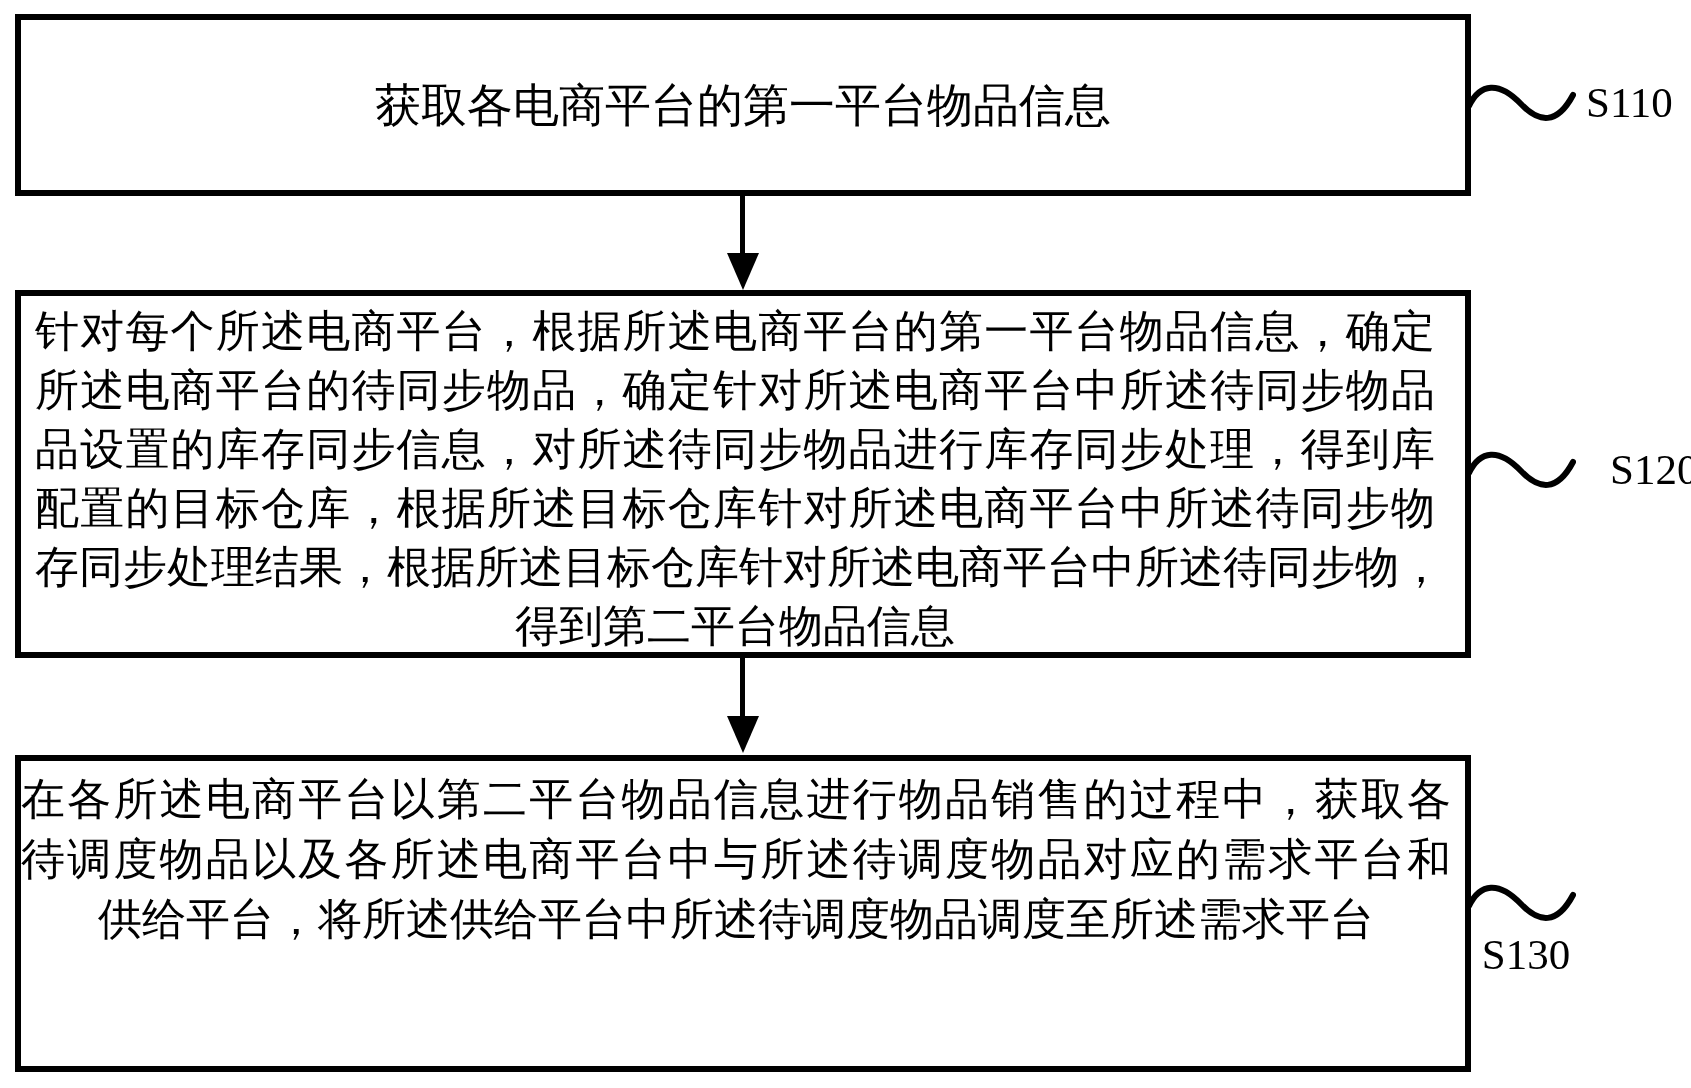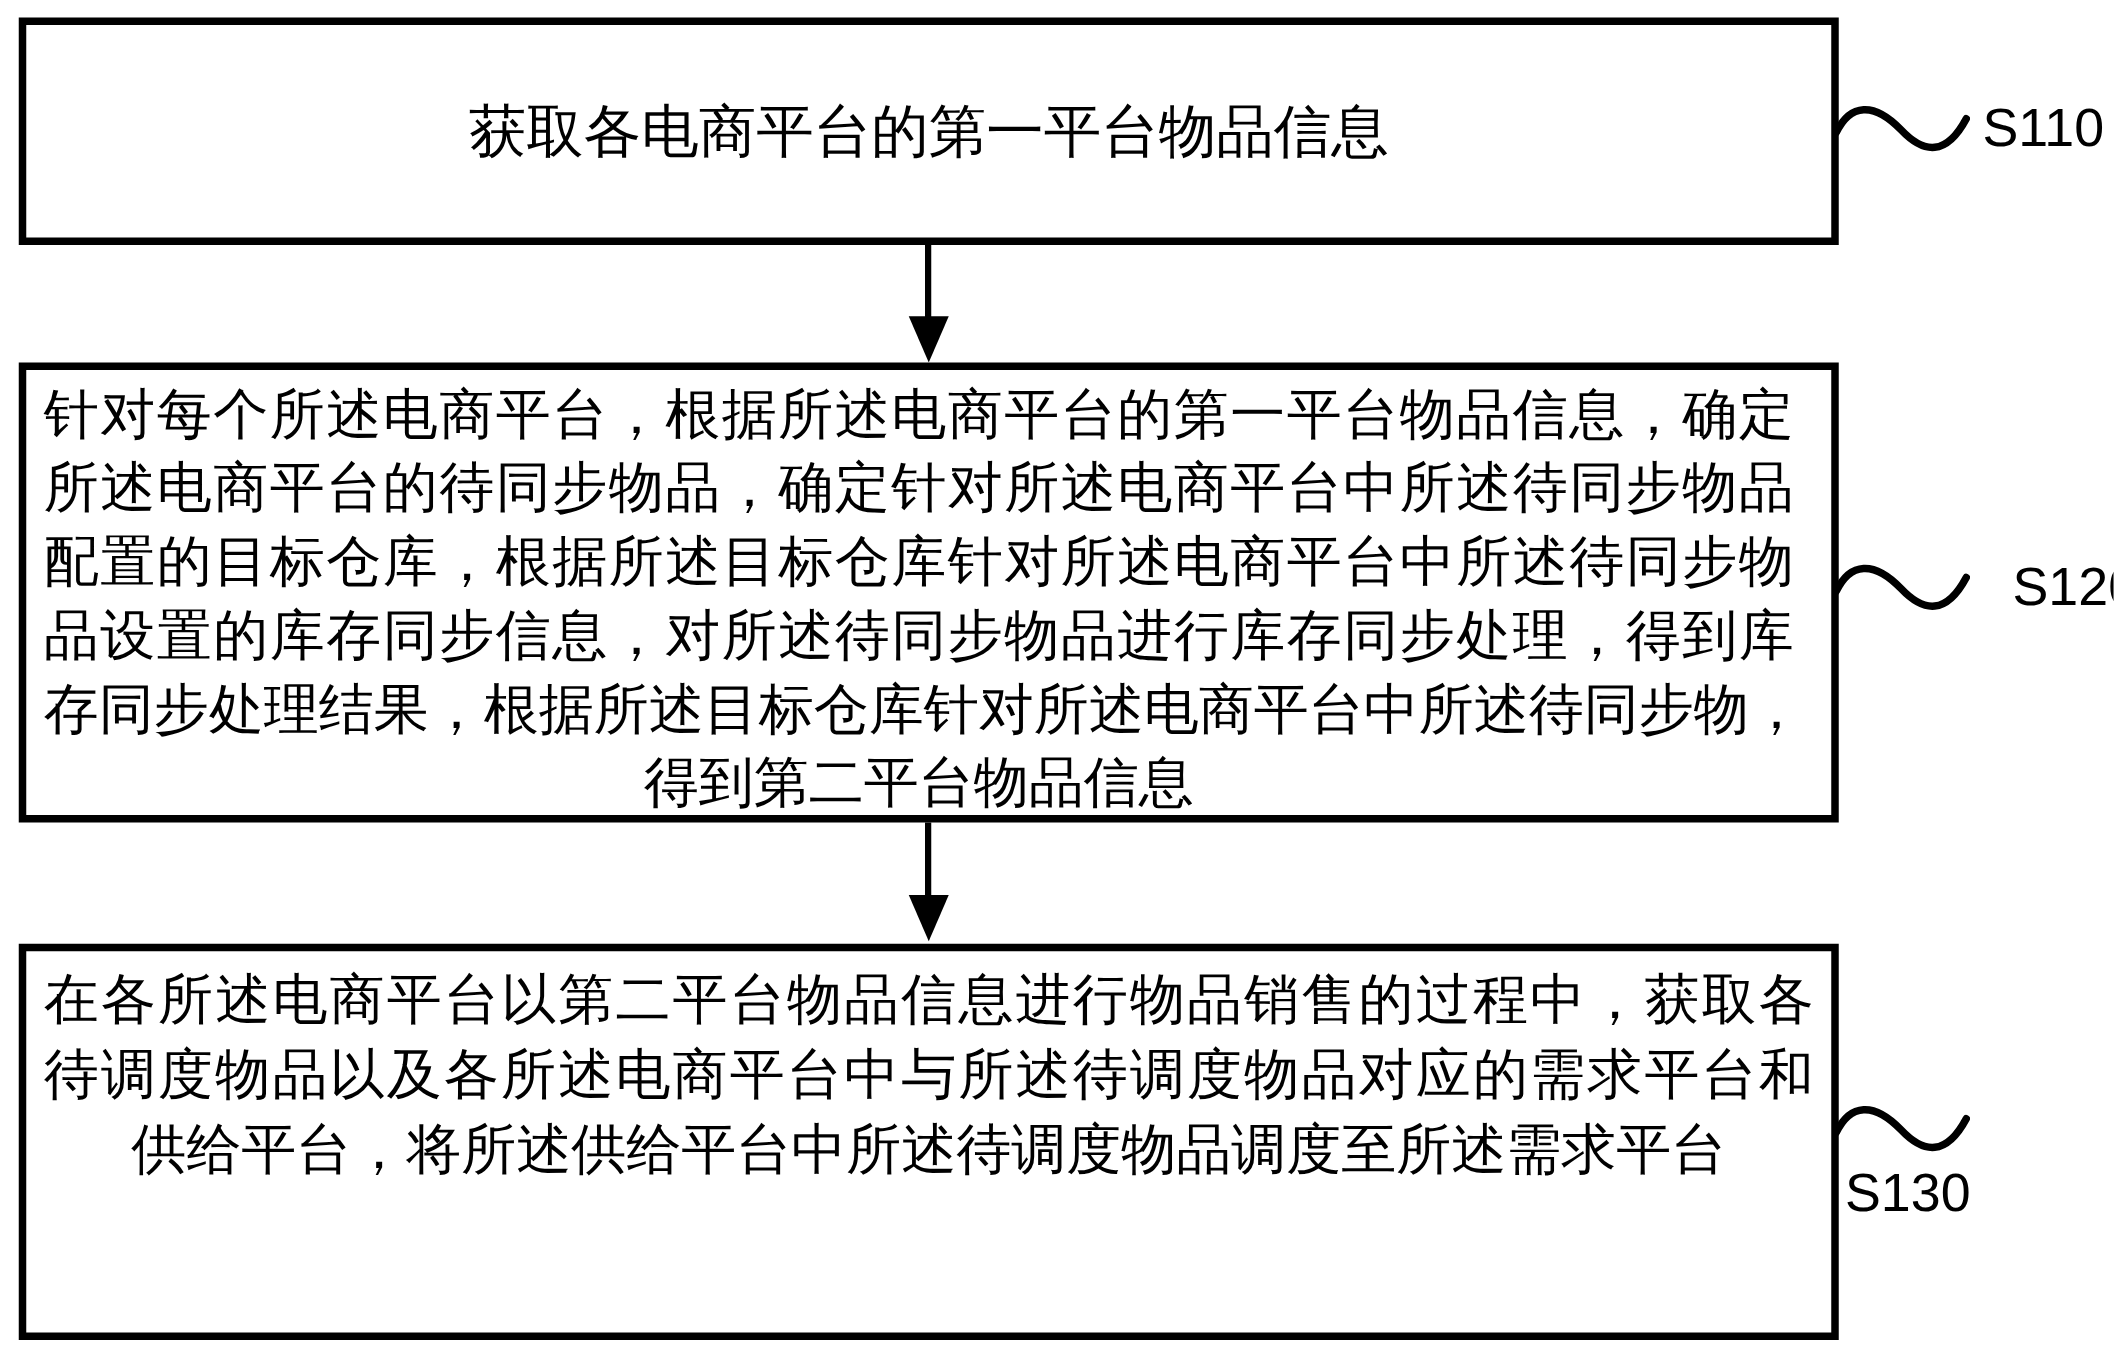--- a/index.html
+++ b/index.html
@@ -32,21 +32,21 @@
     justify-content: center;
   }
   .box-2 {
     top: 290px;
     height: 368px;
     padding: 6px 30px 0 14px;
   }
   .box-3 {
     top: 755px;
     height: 317px;
-    padding: 9px 14px 0 14px;
+    padding: 9px 14px 0 0;
   }
   .tline {
     font-size: 44px;
     line-height: 59px;
     white-space: nowrap;
     text-align: justify;
     text-align-last: justify;
   }
   .box-3 .tline {
     line-height: 60px;
@@ -86,21 +86,21 @@
     display: flex;
     align-items: center;
   }
   .connector svg {
     display: block;
   }
   .step-label {
     font-size: 43px;
     line-height: 52px;
     margin-left: 10px;
-    font-family: Liberation Sans, sans-serif;
+    font-family: Liberation Serif, serif;
     white-space: nowrap;
   }
   .conn-1 { top: 77px; }
   .conn-2 { top: 444px; gap: 24px; }
   .conn-3 { top: 877px; flex-direction: column; }
 </style>
 </head>
 <body>
 
 <div class="stage">
@@ -108,22 +108,22 @@
   <div class="box box-1">
     <div class="tline">获取各电商平台的第一平台物品信息</div>
   </div>
 
   <div class="arrow-shaft shaft-1"></div>
   <div class="arrow-head head-1"></div>
 
   <div class="box box-2">
     <div class="tline">针对每个所述电商平台，根据所述电商平台的第一平台物品信息，确定</div>
     <div class="tline">所述电商平台的待同步物品，确定针对所述电商平台中所述待同步物品</div>
+    <div class="tline">品设置的库存同步信息，对所述待同步物品进行库存同步处理，得到库</div>
     <div class="tline">配置的目标仓库，根据所述目标仓库针对所述电商平台中所述待同步物</div>
-    <div class="tline">品设置的库存同步信息，对所述待同步物品进行库存同步处理，得到库</div>
     <div class="tline">存同步处理结果，根据所述目标仓库针对所述电商平台中所述待同步物，</div>
     <div class="tline center">得到第二平台物品信息</div>
   </div>
 
   <div class="arrow-shaft shaft-2"></div>
   <div class="arrow-head head-2"></div>
 
   <div class="box box-3">
     <div class="tline">在各所述电商平台以第二平台物品信息进行物品销售的过程中，获取各</div>
     <div class="tline">待调度物品以及各所述电商平台中与所述待调度物品对应的需求平台和</div>

